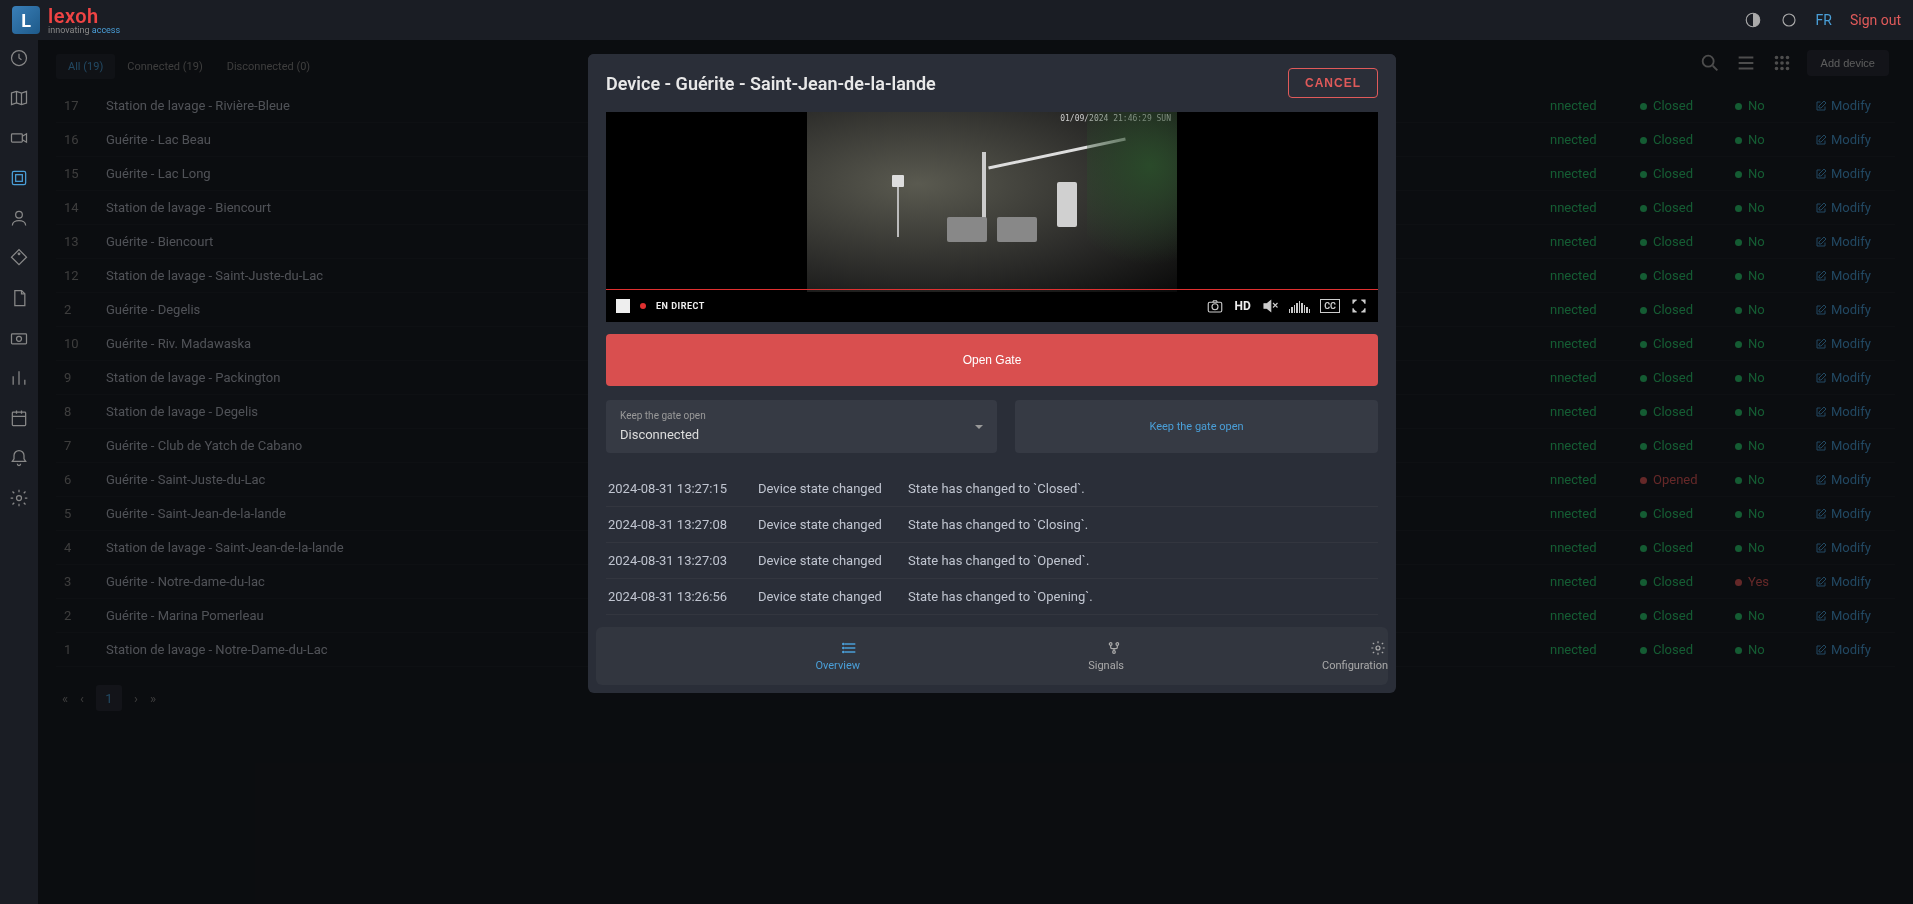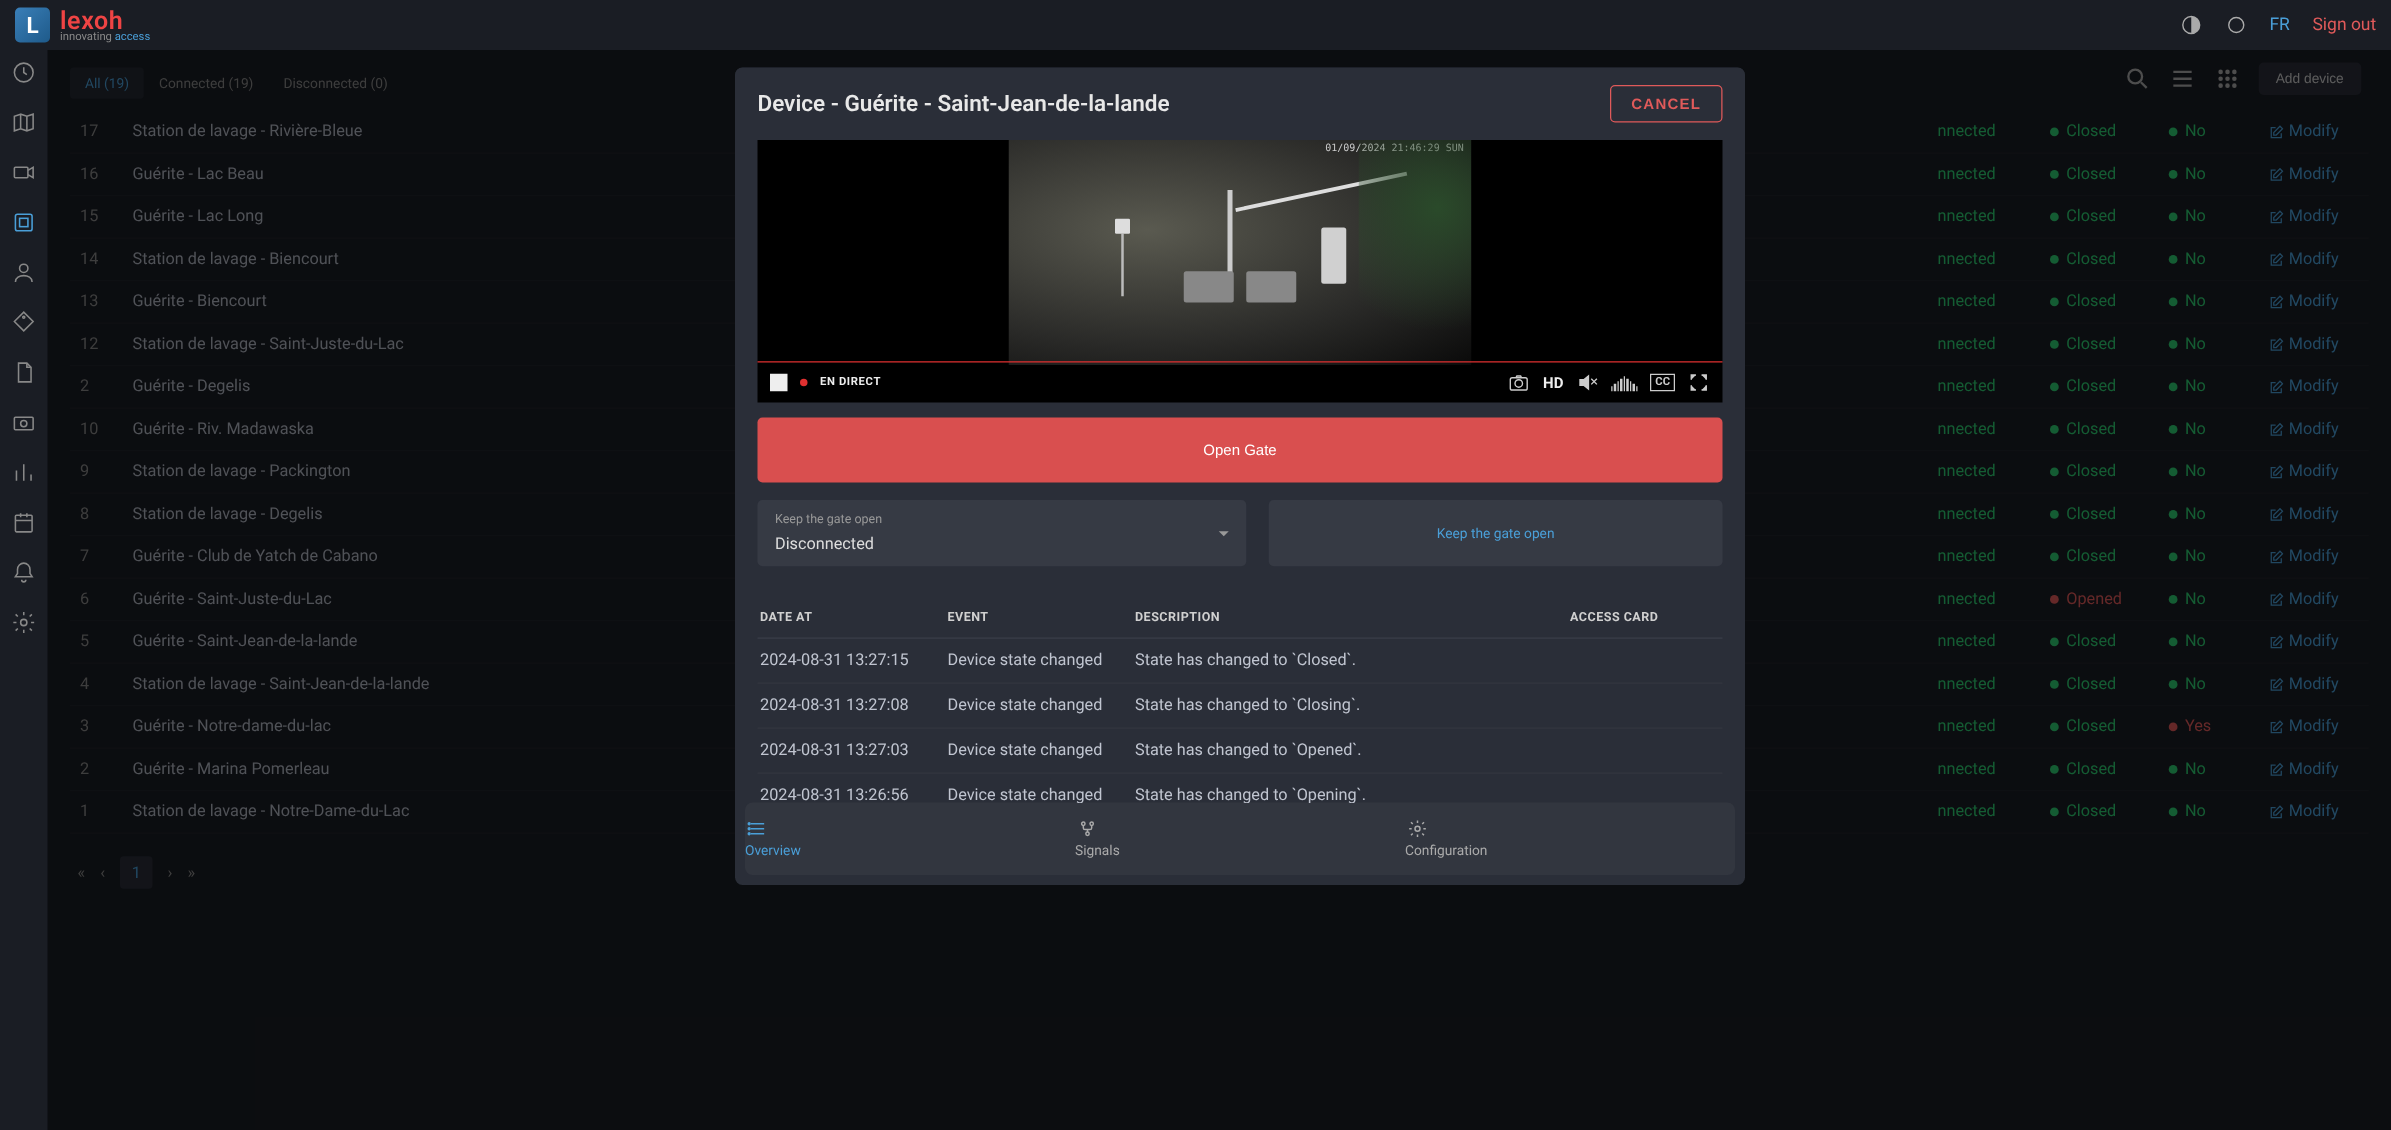--- a/index.html
+++ b/index.html
@@ -357,21 +357,21 @@
   display: flex;
   background: #32363f;
   margin: 0 8px 8px;
   border-radius: 6px;
   height: 58px;
 }
 .modal-tab {
   flex: 1;
   display: flex;
   flex-direction: column;
-  align-items: flex-start;
+  align-items: flex-end;
   justify-content: center;
   gap: 3px;
   font-size: 11px;
   color: #aaa;
   cursor: pointer;
 }
 .modal-tab.active { color: #4a9fd8; }
 .modal-tab svg { width: 20px; height: 16px; stroke: currentColor; fill: none; }
 
 .ext-icon { width: 12px; height: 12px; stroke: #4a9fd8; fill: none; }
@@ -791,26 +791,20 @@
       <div class="keep-row">
         <div class="keep-select">
           <span class="lbl">Keep the gate open</span>
           <span class="val">Disconnected</span>
           <div class="caret"></div>
         </div>
         <div class="keep-action">Keep the gate open</div>
       </div>
 
       <div class="event-table">
-        <div class="event-head">
-          <div class="col-date">DATE AT</div>
-          <div class="col-event">EVENT</div>
-          <div class="col-desc">DESCRIPTION</div>
-          <div class="col-card">ACCESS CARD</div>
-        </div>
         <div id="event-rows">
             <div class="event-row">
               <div class="col-date">2024-08-31 13:27:15</div>
               <div class="col-event">Device state changed</div>
               <div class="col-desc">State has changed to `Closed`.</div>
               <div class="col-card"></div>
             </div>
             <div class="event-row">
               <div class="col-date">2024-08-31 13:27:08</div>
               <div class="col-event">Device state changed</div>

